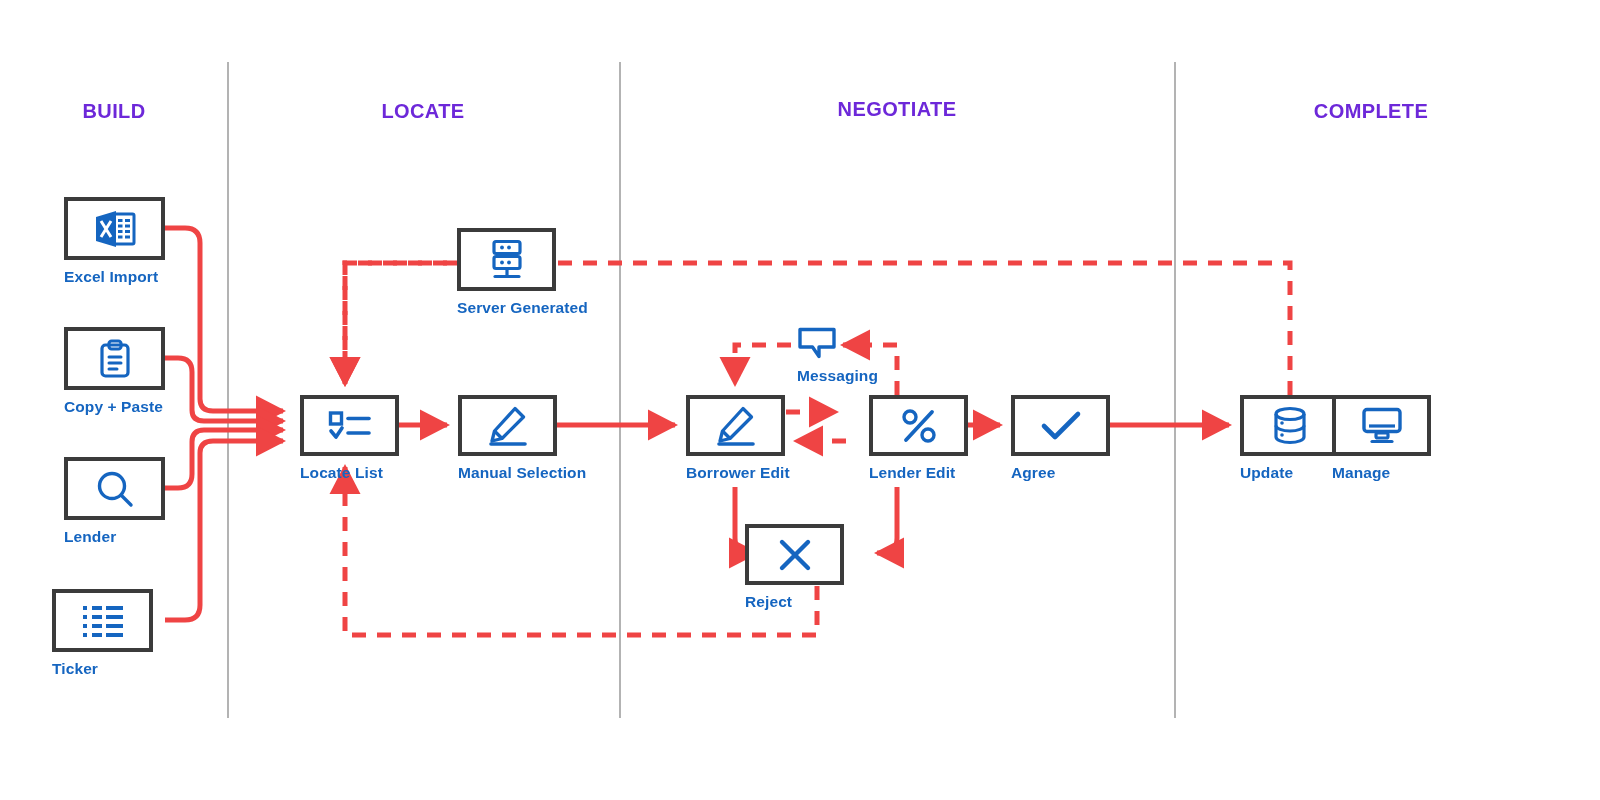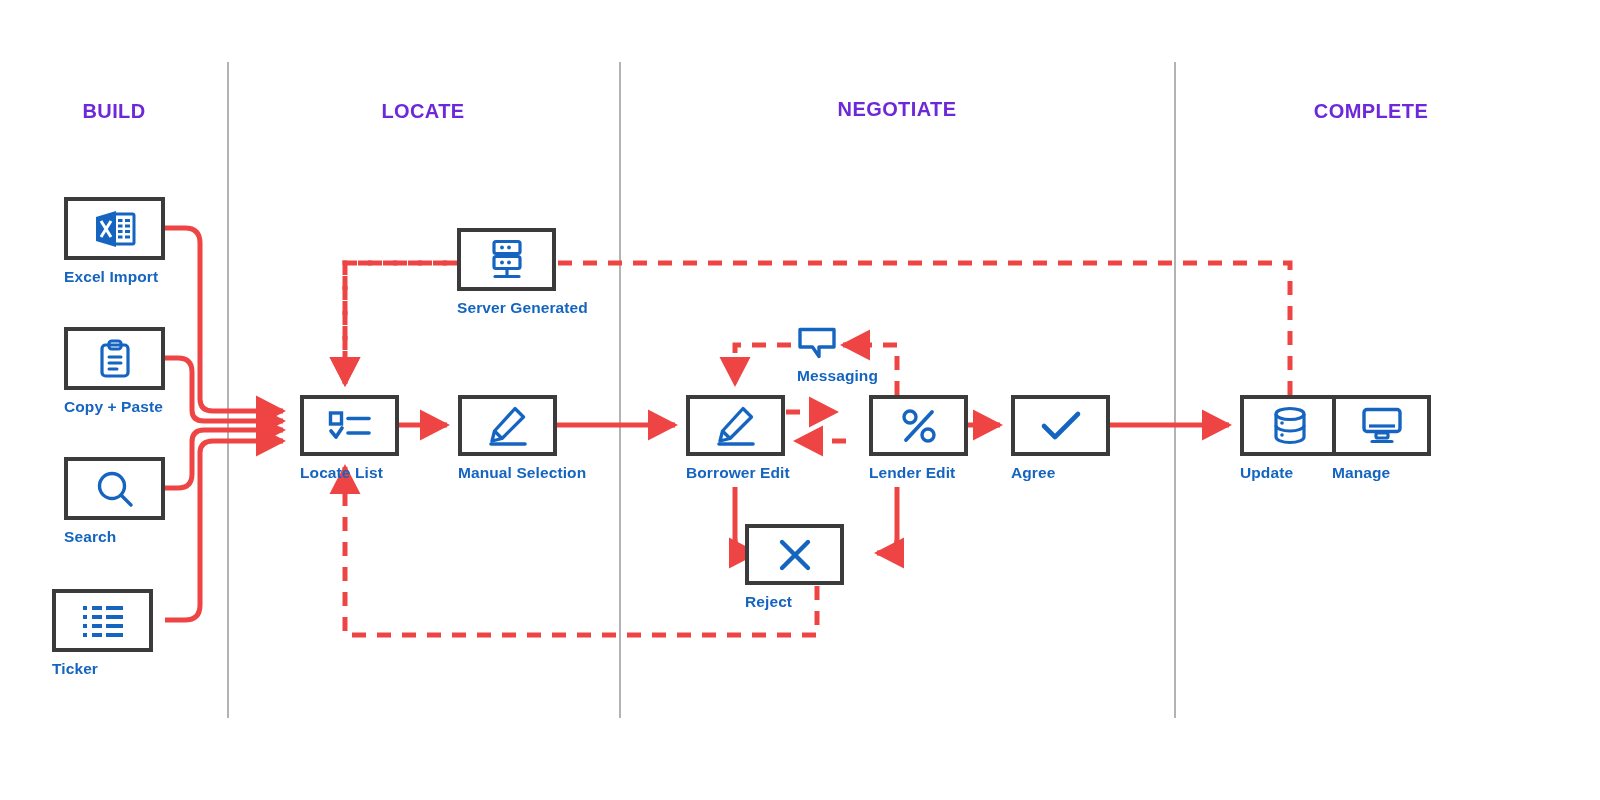--- a/index.html
+++ b/index.html
@@ -124,21 +124,21 @@
     <div class="cap">Copy + Paste</div>
   </div>
 
   <div class="node" style="left:64px;top:457px;width:101px">
     <div class="box" style="width:101px;height:63px">
       <svg class="ico" width="42" height="42" viewBox="0 0 42 42">
         <circle cx="18" cy="18" r="12.5" fill="none" stroke="#1565c0" stroke-width="3.4"></circle>
         <line x1="27.5" y1="27.5" x2="37" y2="37" stroke="#1565c0" stroke-width="3.4" stroke-linecap="round"></line>
       </svg>
     </div>
-    <div class="cap">Search</div>
+    <div class="cap">Lender</div>
   </div>
 
   <div class="node" style="left:52px;top:589px;width:118px">
     <div class="box" style="width:101px;height:63px">
       <svg class="ico" width="44" height="36" viewBox="0 0 44 36">
         <g fill="#1565c0">
           <rect x="2" y="3" width="4" height="4"></rect>
             <rect x="11" y="3" width="10" height="4"></rect>
             <rect x="25" y="3" width="17" height="4"></rect>
           <rect x="2" y="12" width="4" height="4"></rect>

